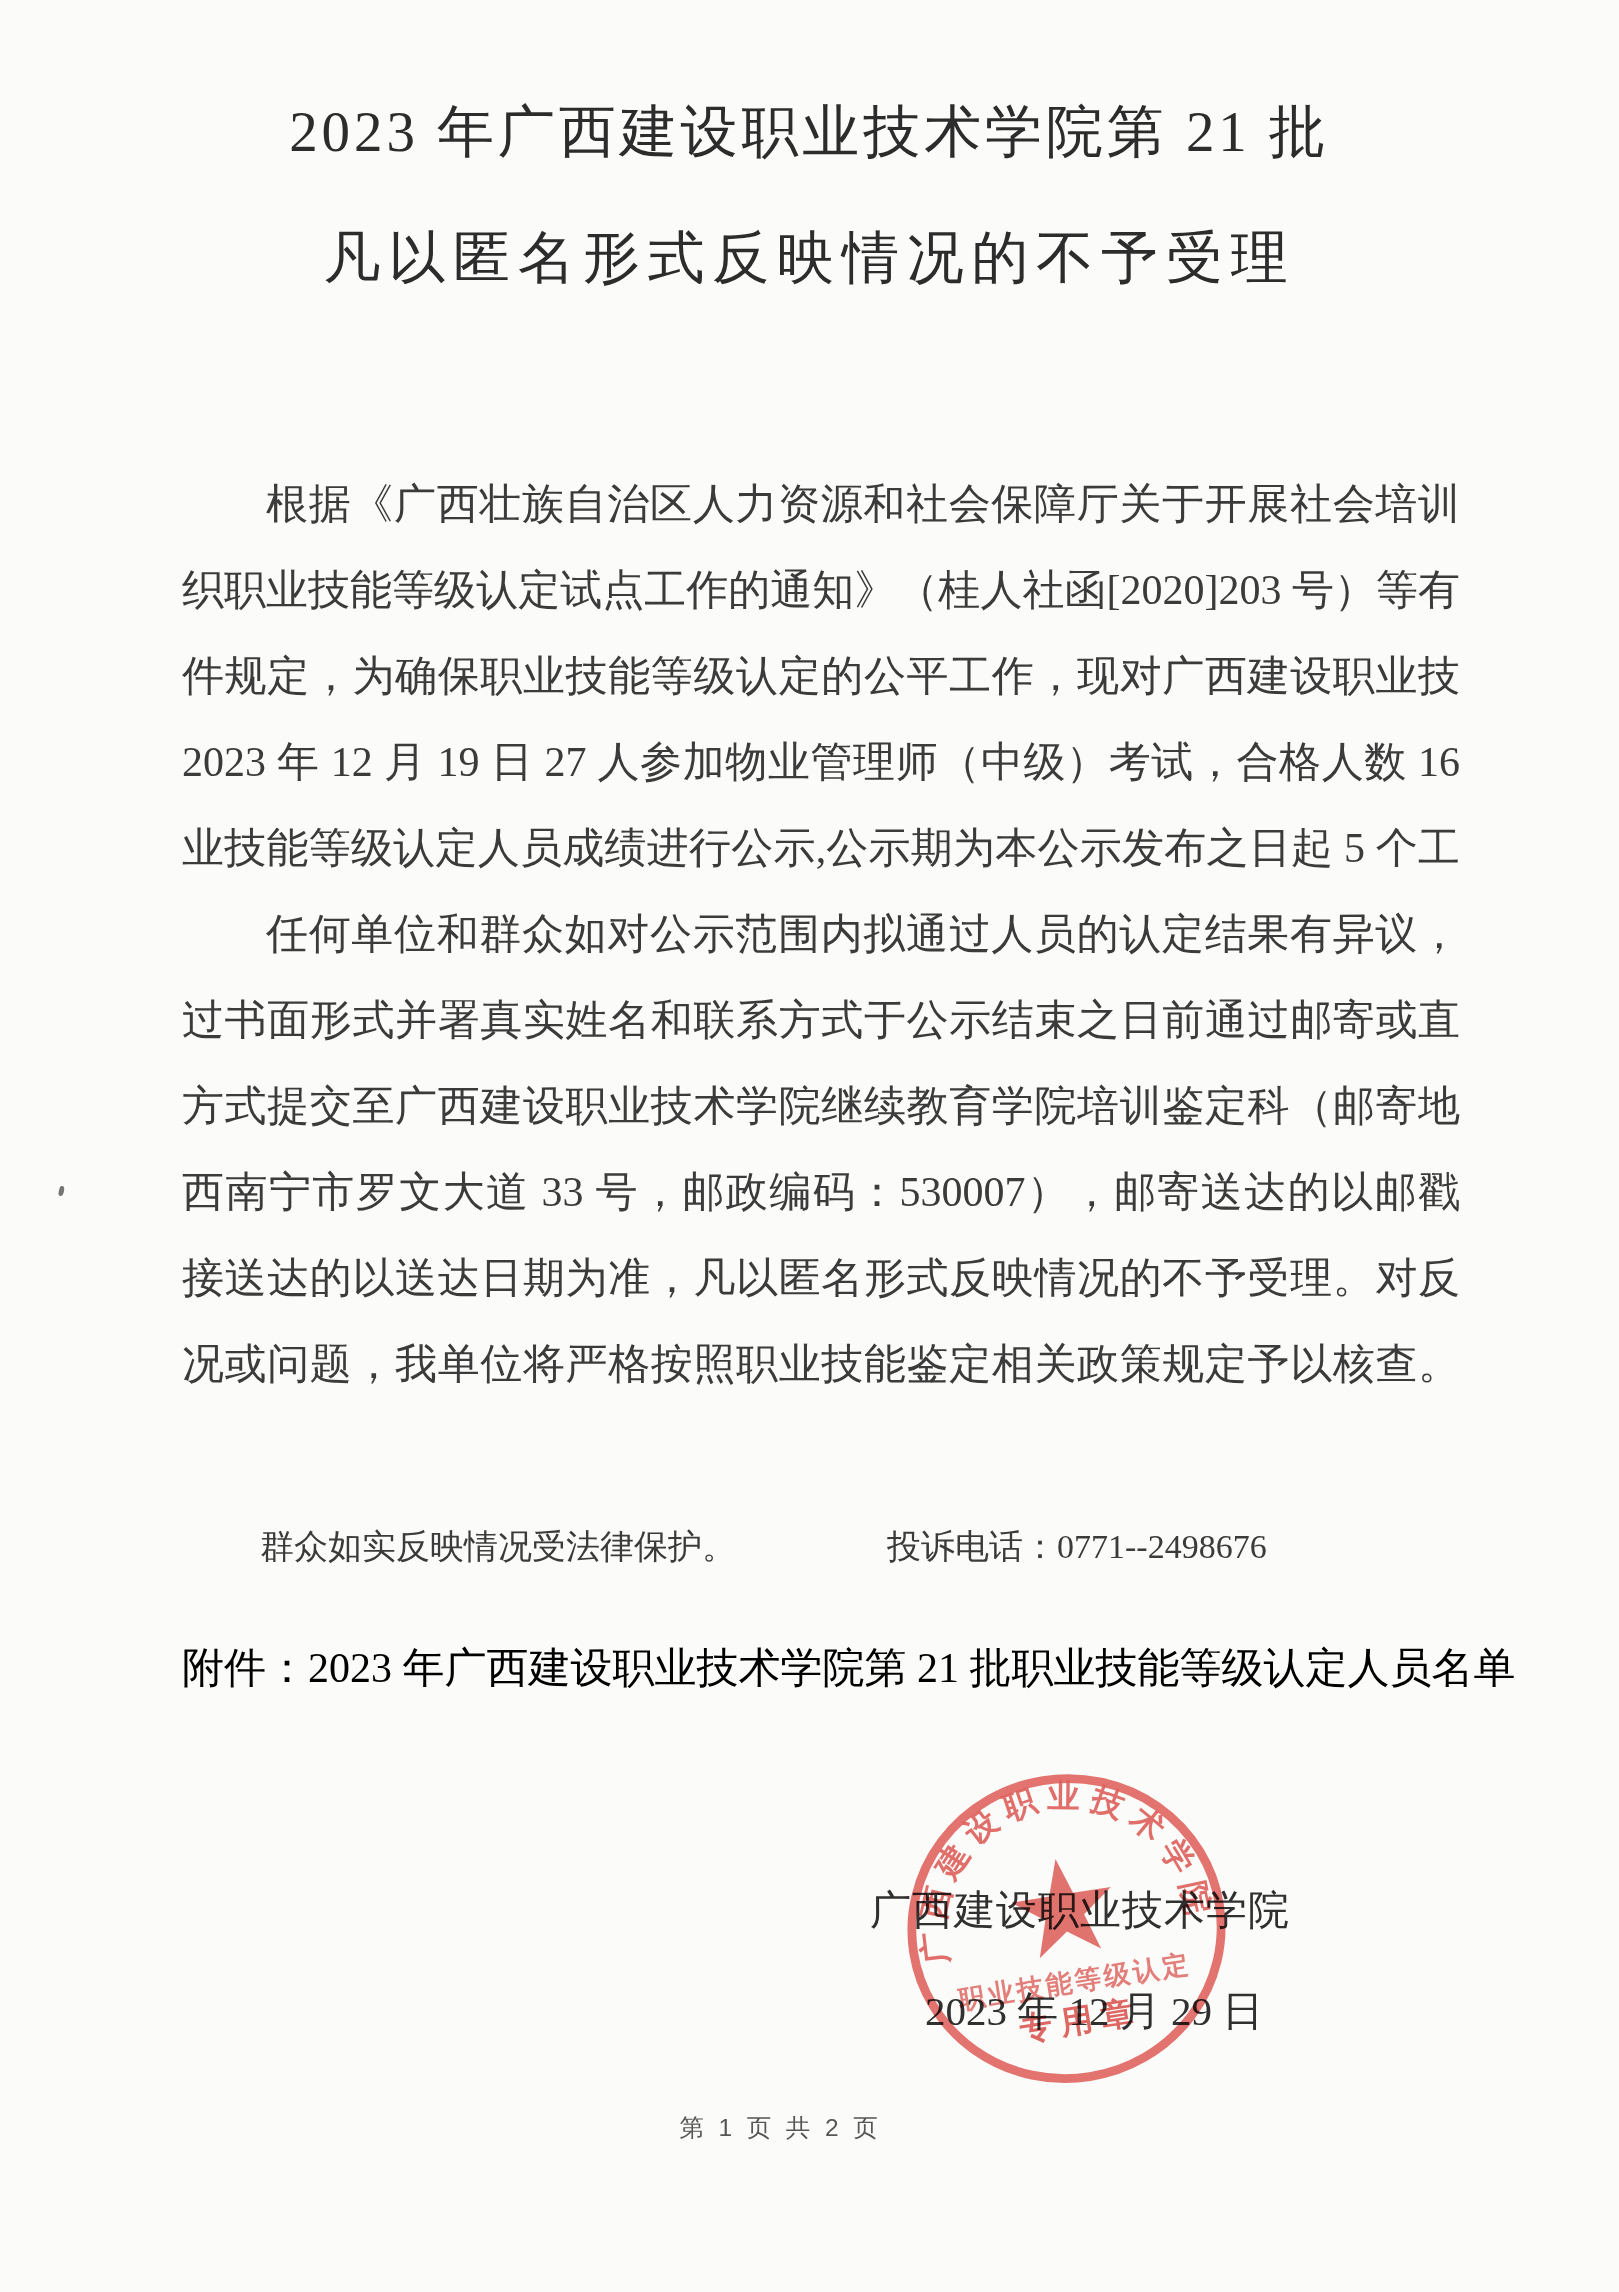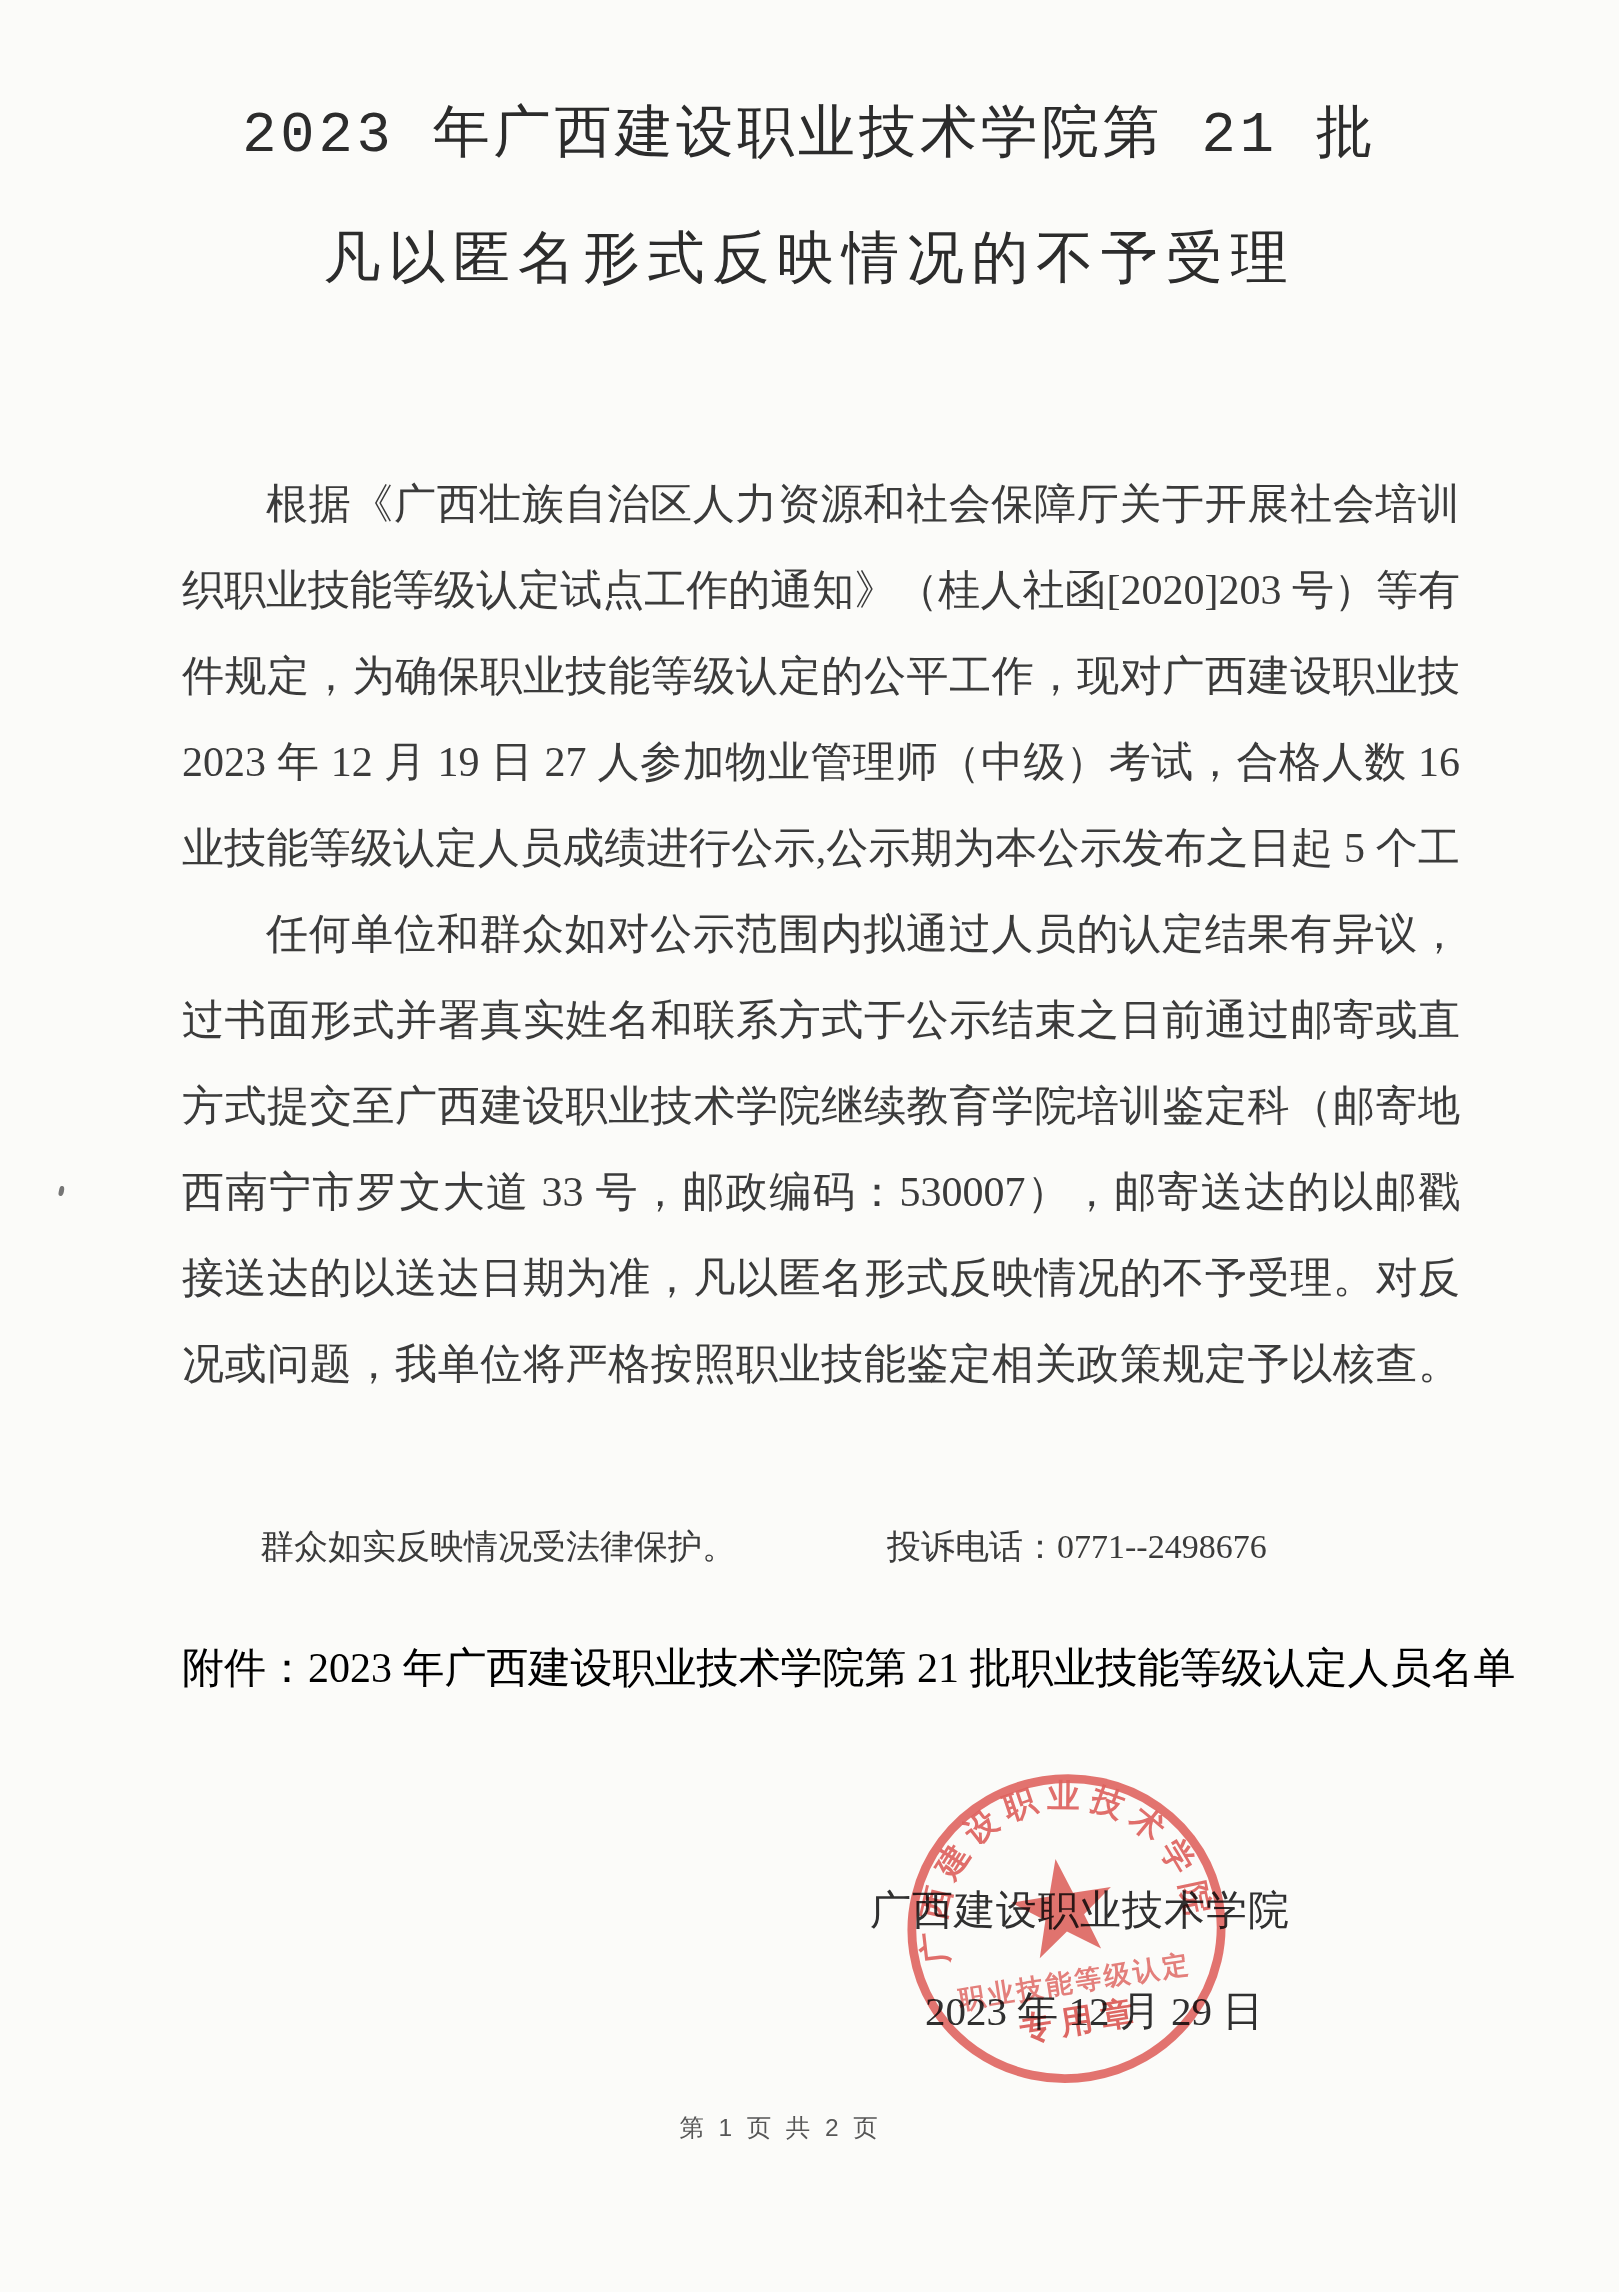--- a/index.html
+++ b/index.html
@@ -10,21 +10,21 @@
     background:#fbfbf9;
     overflow:hidden;
     font-family:"Liberation Serif","DejaVu Serif",serif;
     color:#3a3a3a;
   }
   .doc-title {
     position:absolute; left:0; width:100%;
     text-align:center; color:#2c2c2c;
     font-size:57px; font-weight:400; white-space:nowrap;
   }
-  .doc-title.l1 { top:94px;  letter-spacing:3.9px;font-family:Liberation Mono, monospace; }
+  .doc-title.l1 { top:94px;  letter-spacing:3.9px; }
   .doc-title.l2 { top:220px; letter-spacing:7.8px; }
 
   .body-block {
     position:absolute; left:182px; top:461px; width:1278px;
     font-size:42px; line-height:86px; color:#3b3b3b;
   }
   .bline { text-align:justify; text-align-last:justify; height:86px; overflow:hidden; }
   .bline.indent { padding-left:84px; }
   .bline.endline { text-align-last:left; }
 

